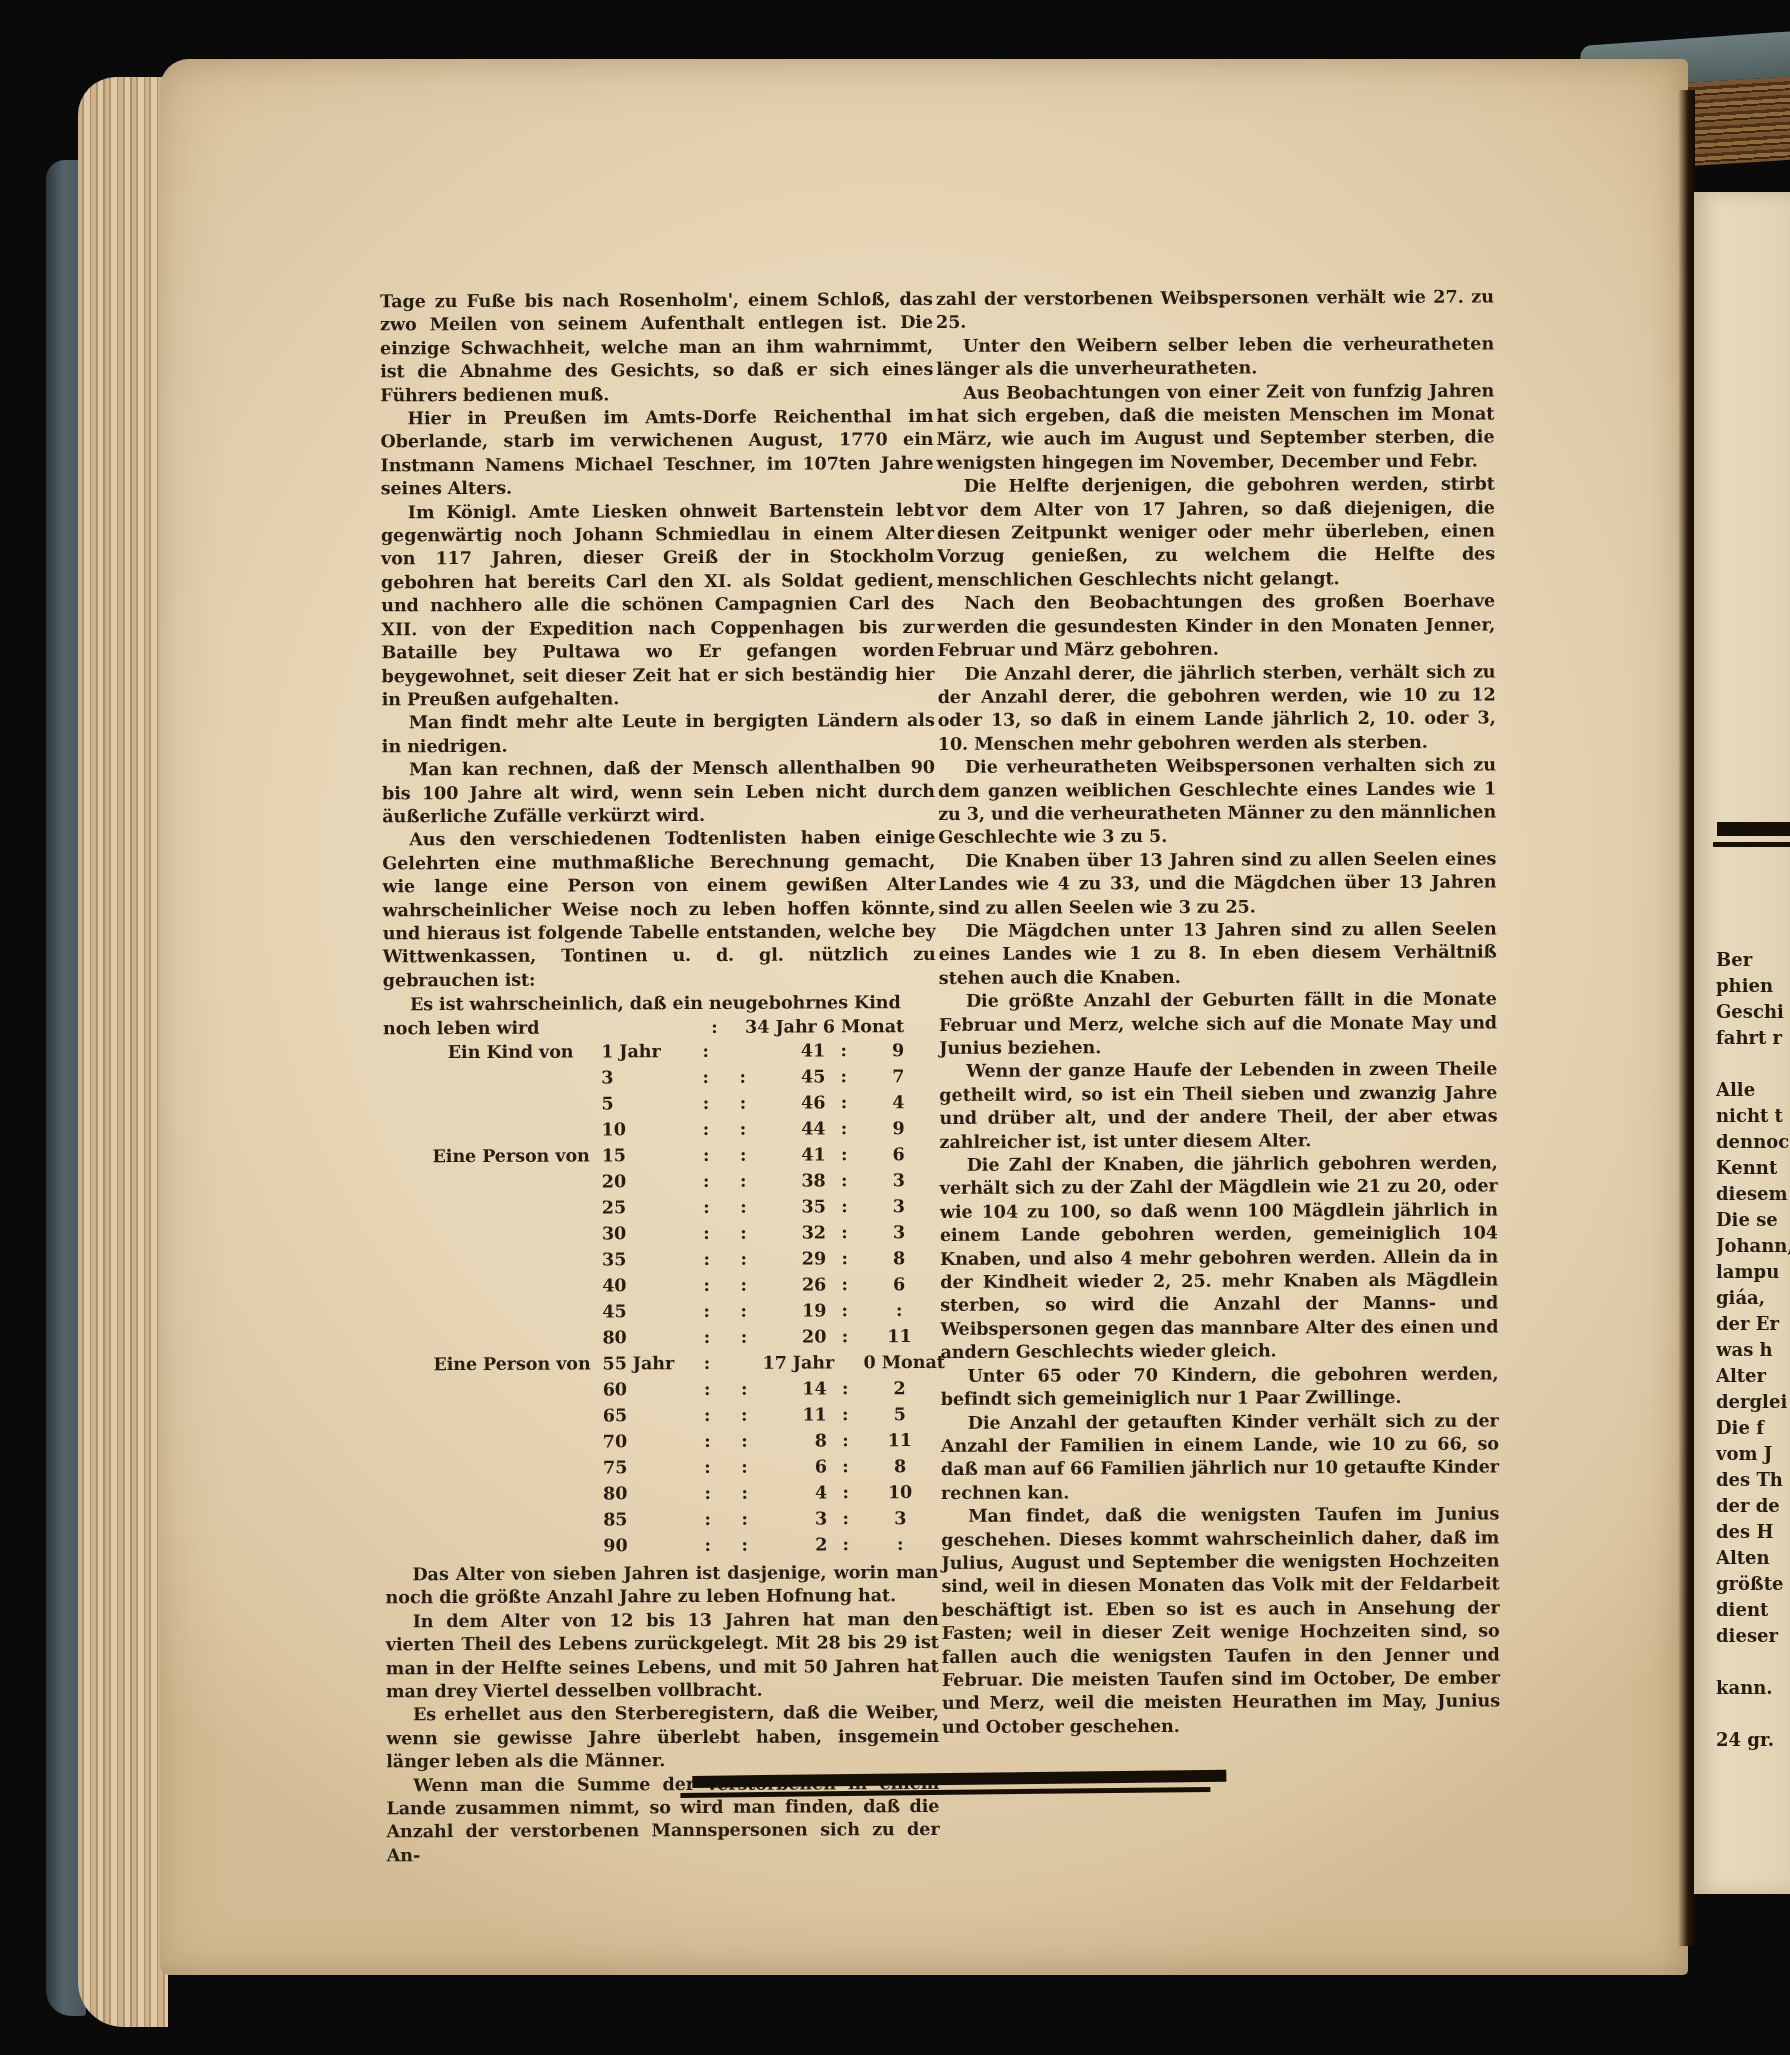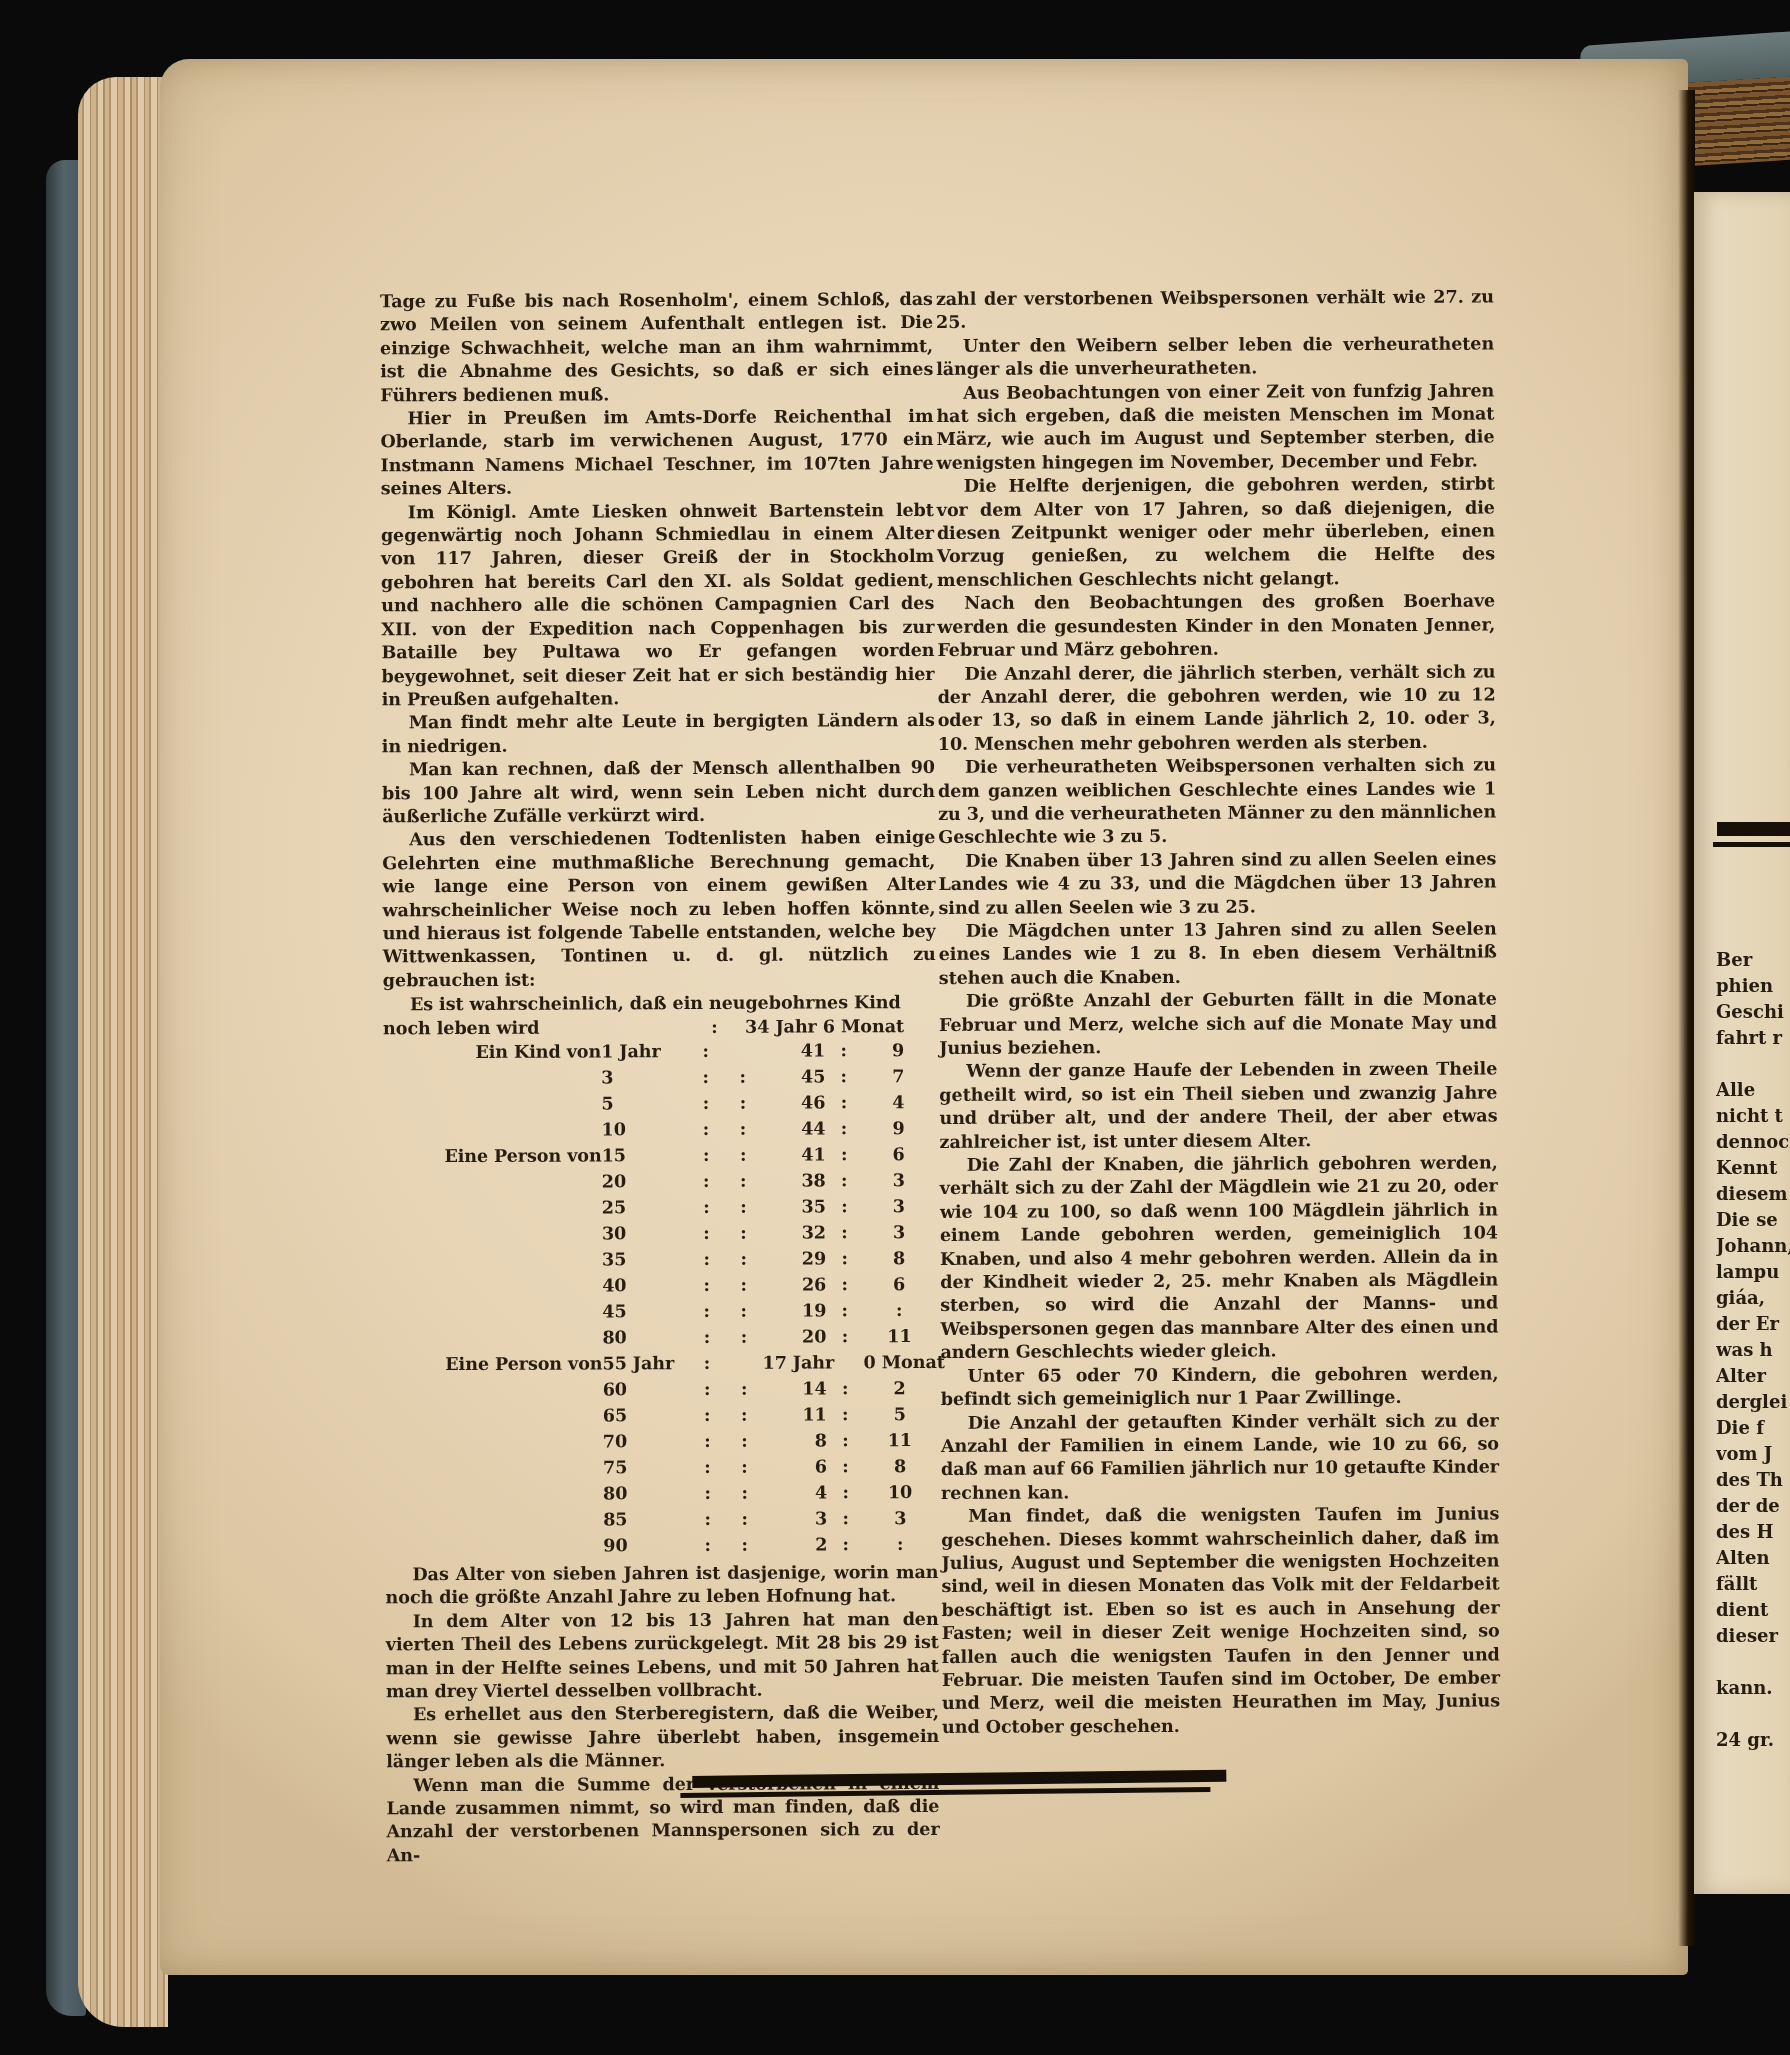--- a/index.html
+++ b/index.html
@@ -49,21 +49,21 @@
   .para{margin:0;}
   .para.ind{text-indent:27px;}
 
   
   .ltable{margin:1.3px 0 2.6px 0;}
   .tintro1{line-height:23.4px;text-indent:27px;text-align:left;}
   .tintro2{display:grid;grid-template-columns:301px 61px 1fr;line-height:23.4px;}
   .tintro2 .c{text-align:center;}
   .trow{display:grid;grid-template-columns:218px 86px 37px 37px 64px 37px 72px;line-height:26px;}
   .tc{white-space:nowrap;}
-  .tc0{padding-left:37px;text-align:right;}
+  .tc0{padding-left:37px;text-align:center;}
   .tc1{}
   .tc2,.tc3,.tc5{text-align:center;}
   .tc4{text-align:right;}
   .tc6{text-align:center;}
 
   
   .end-rule{position:absolute;left:529px;top:1714px;width:534px;height:12px;background:#160f07;
     transform:rotate(-0.4deg);}
   .end-rule2{position:absolute;left:517px;top:1731px;width:530px;height:4.5px;background:#160f07;
     transform:rotate(-0.4deg);}
@@ -339,21 +339,21 @@
         <div class="fragline">der Er</div>
         <div class="fragline">was h</div>
         <div class="fragline">Alter</div>
         <div class="fragline">derglei</div>
         <div class="fragline">Die f</div>
         <div class="fragline">vom J</div>
         <div class="fragline">des Th</div>
         <div class="fragline">der de</div>
         <div class="fragline">des H</div>
         <div class="fragline">Alten</div>
-        <div class="fragline">fällt</div>
+        <div class="fragline">größte</div>
         <div class="fragline">dient</div>
         <div class="fragline">dieser</div>
         <div class="fragline"></div>
         <div class="fragline">kann.</div>
         <div class="fragline"></div>
         <div class="fragline">24 gr.</div>
       </div>
   </div>
 
 </div>

